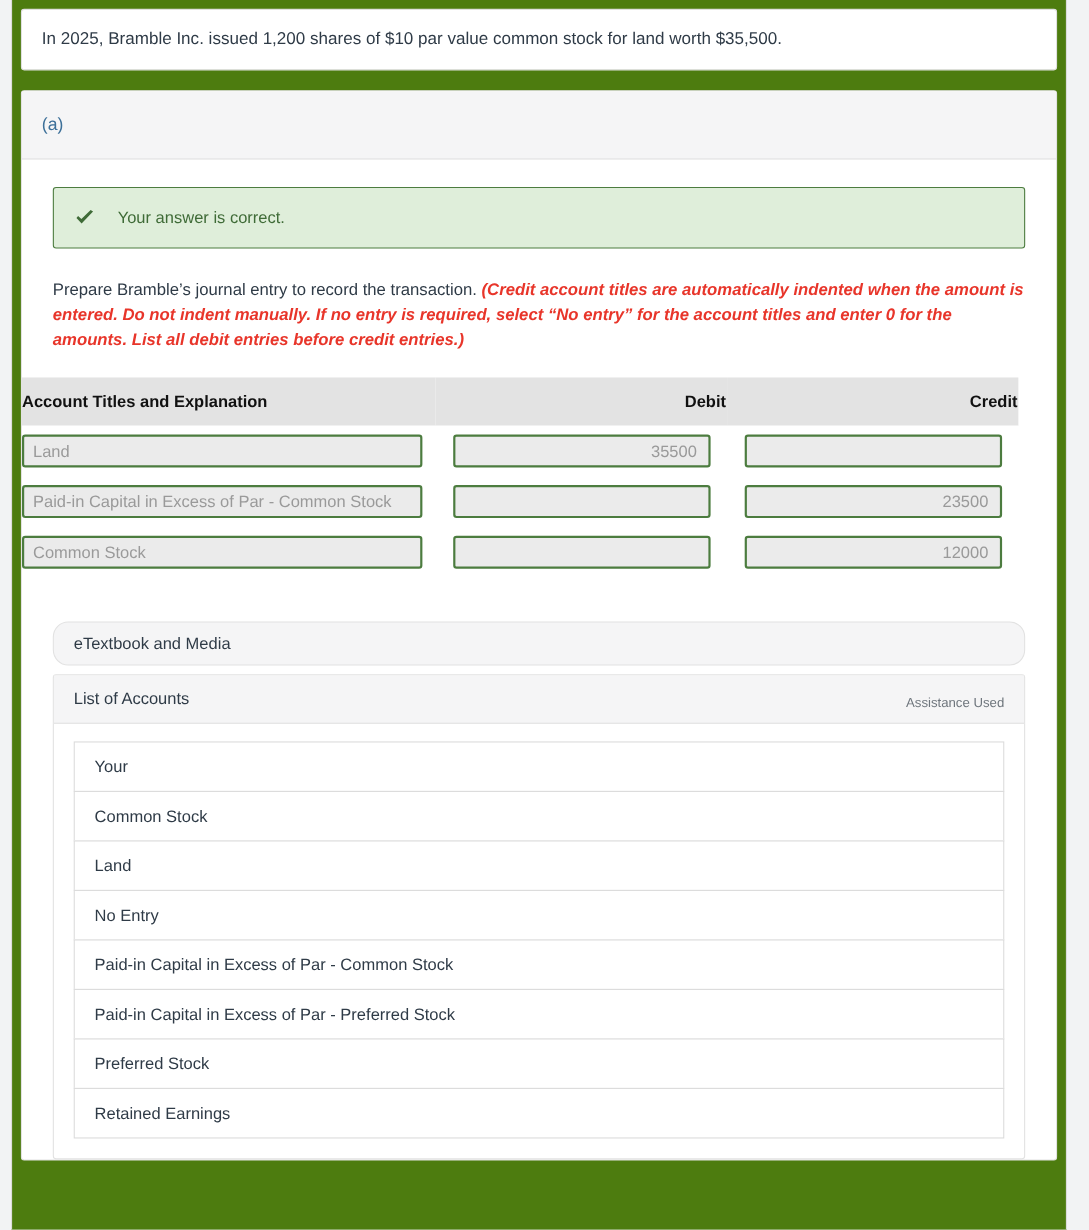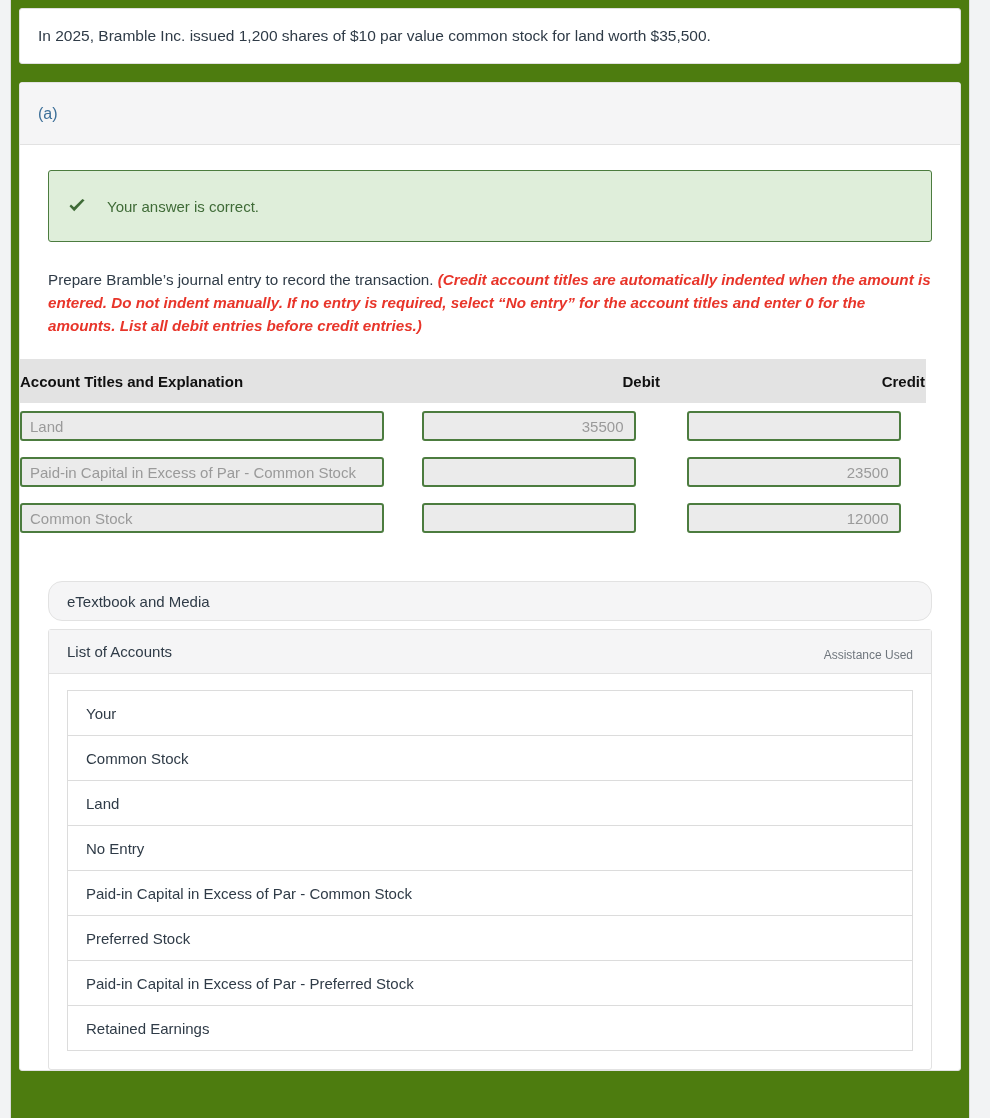--- a/index.html
+++ b/index.html
@@ -69,21 +69,21 @@
     font-size: 16px;
   }
   .part-body {
     padding: 18px 28px 0 28px;
     box-sizing: border-box;
   }
 
   
   .answer-banner {
     margin: 7px 0 0 0;
-    height: 72px;
+    height: 56px;
     background: #dfeeda;
     border: 1px solid #4c7c3f;
     border-radius: 3px;
     display: flex;
     align-items: center;
     padding-left: 18px;
     box-sizing: border-box;
   }
   .check-icon {
     width: 20px;
@@ -167,21 +167,21 @@
     display: flex;
     align-items: center;
   }
   .field-account {
     width: 364px;
     padding-left: 8px;
     white-space: nowrap;
     overflow: hidden;
   }
   .field-amount {
-    width: 214px;
+    width: 234px;
     justify-content: flex-end;
     padding-right: 10px;
     margin: 0 auto;
   }
 
   
   .etext-bar {
     margin-top: 40px;
     height: 40px;
     background: #f5f5f6;
@@ -332,21 +332,21 @@
         <div class="accounts-header">
           <span class="accounts-title">List of Accounts</span>
           <span class="assistance-used">Assistance Used</span>
         </div>
         <div class="accounts-body">
           <div class="account-item">Your</div>
           <div class="account-item">Common Stock</div>
           <div class="account-item">Land</div>
           <div class="account-item">No Entry</div>
           <div class="account-item">Paid-in Capital in Excess of Par - Common Stock</div>
+          <div class="account-item">Paid-in Capital in Excess of Par - Preferred Stock</div>
           <div class="account-item">Preferred Stock</div>
-          <div class="account-item">Paid-in Capital in Excess of Par - Preferred Stock</div>
           <div class="account-item">Retained Earnings</div>
         </div>
       </div>
 
     </div>
   </div>
 </div>
 
 </body></html>

